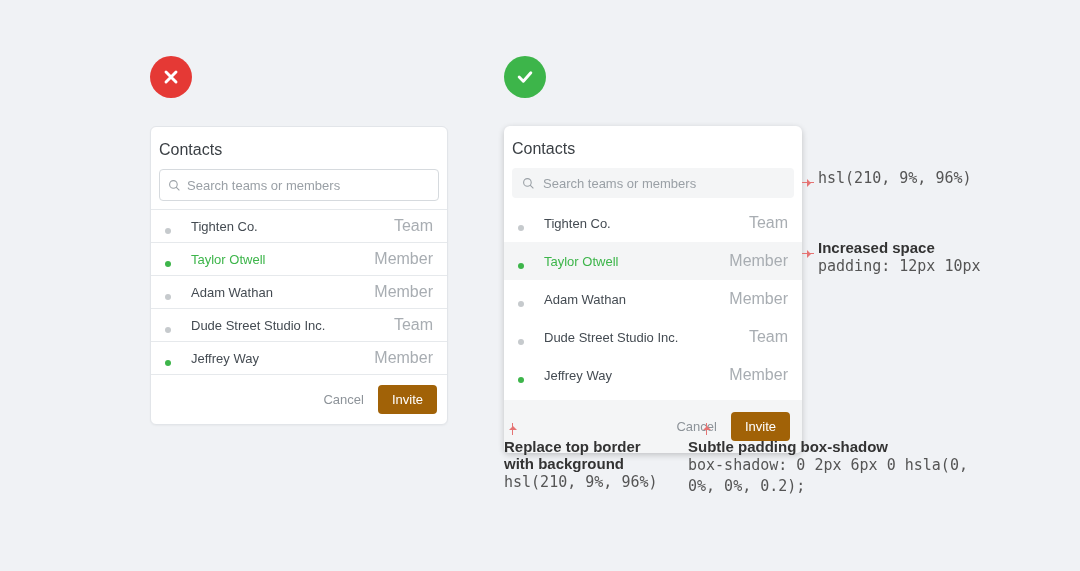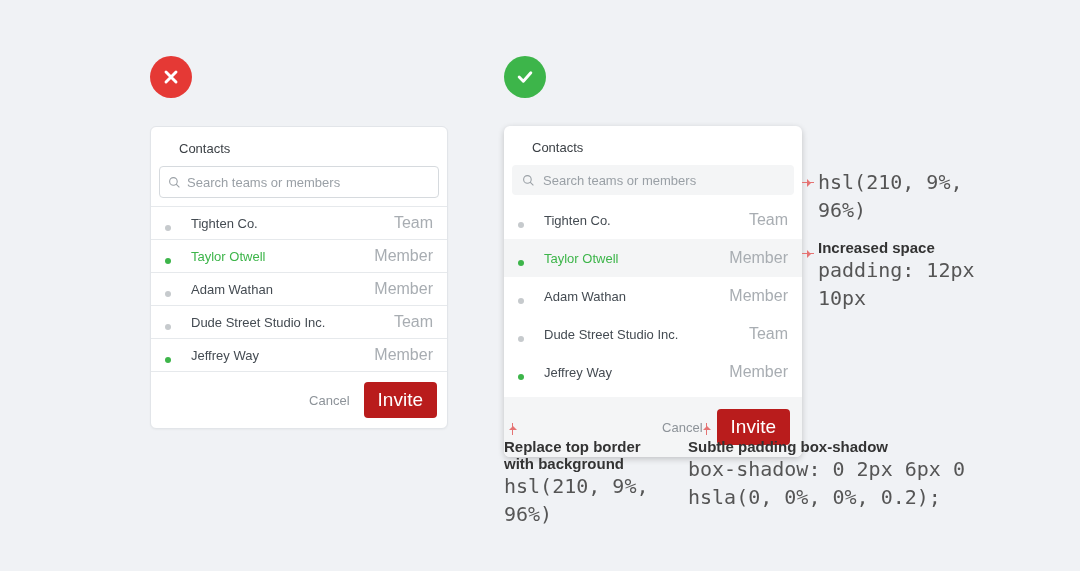--- a/index.html
+++ b/index.html
@@ -34,22 +34,22 @@
   border: 1px solid #e2e5e9;
   box-shadow: 0 1px 2px rgba(0,0,0,0.04);
 }
 .card-right {
   left: 504px; top: 126px;
   width: 298px;
   box-shadow: 0 2px 6px 0 hsla(0,0%,0%,0.2);
 }
 
 .card-header {
-  padding: 14px 28px 10px;
-  font-size: 13px;
+  padding: 14px 8px 10px;
+  font-size: 16px;
   color: #3a3f44;
 }
 
 
 .search-left-wrap { padding: 0 8px 8px; }
 .search-left {
   display: flex;
   align-items: center;
   border: 1px solid #d6dade;
   border-radius: 4px;
@@ -113,40 +113,40 @@
 .row-main { display: flex; align-items: flex-end; gap: 20px; }
 .dot { width: 6px; height: 6px; border-radius: 50%; display: inline-block; }
 .dot-grey { background: #c6cacd; }
 .dot-green { background: #3db54a; }
 .row-name { color: #444b52; }
 .row-name.selected-name { color: #3db54a; }
 .tag { font-size: 16px; color: #a8adb2; }
 
 .cancel { font-size: 13px; color: #8d9399; cursor: pointer; }
 .invite-btn {
-  background: #b91c1c;
+  background: #a16207;
   color: #fff;
-  font-size: 19px;
+  font-size: 13px;
   border: none;
   border-radius: 4px;
   padding: 7px 14px;
   cursor: pointer;
 }
 
 .search-icon { width: 13px; height: 13px; flex-shrink: 0; }
 .search-icon circle { stroke: #9aa0a6; fill: none; stroke-width: 2; }
 .search-icon line { stroke: #9aa0a6; stroke-width: 2; }
 
 
 .anno {
   position: absolute;
   font-size: 15px;
 }
 .anno-head { font-weight: 700; color: #333; }
-.anno-code { font-family: ui-monospace, Menlo, Consolas, monospace; color: #555; font-size: 20px; line-height: 1.4; }
+.anno-code { font-family: ui-monospace, Menlo, Consolas, monospace; color: #555; font-size: 15px; line-height: 1.4; }
 .a1 { left: 818px; top: 168px; width: 170px; }
 .a2 { left: 818px; top: 239px; width: 180px; }
 .a3 { left: 504px; top: 438px; width: 165px; }
 .a4 { left: 688px; top: 438px; width: 300px; }
 
 .arrow {
   position: absolute;
   background: #e57373;
   height: 1px;
 }

